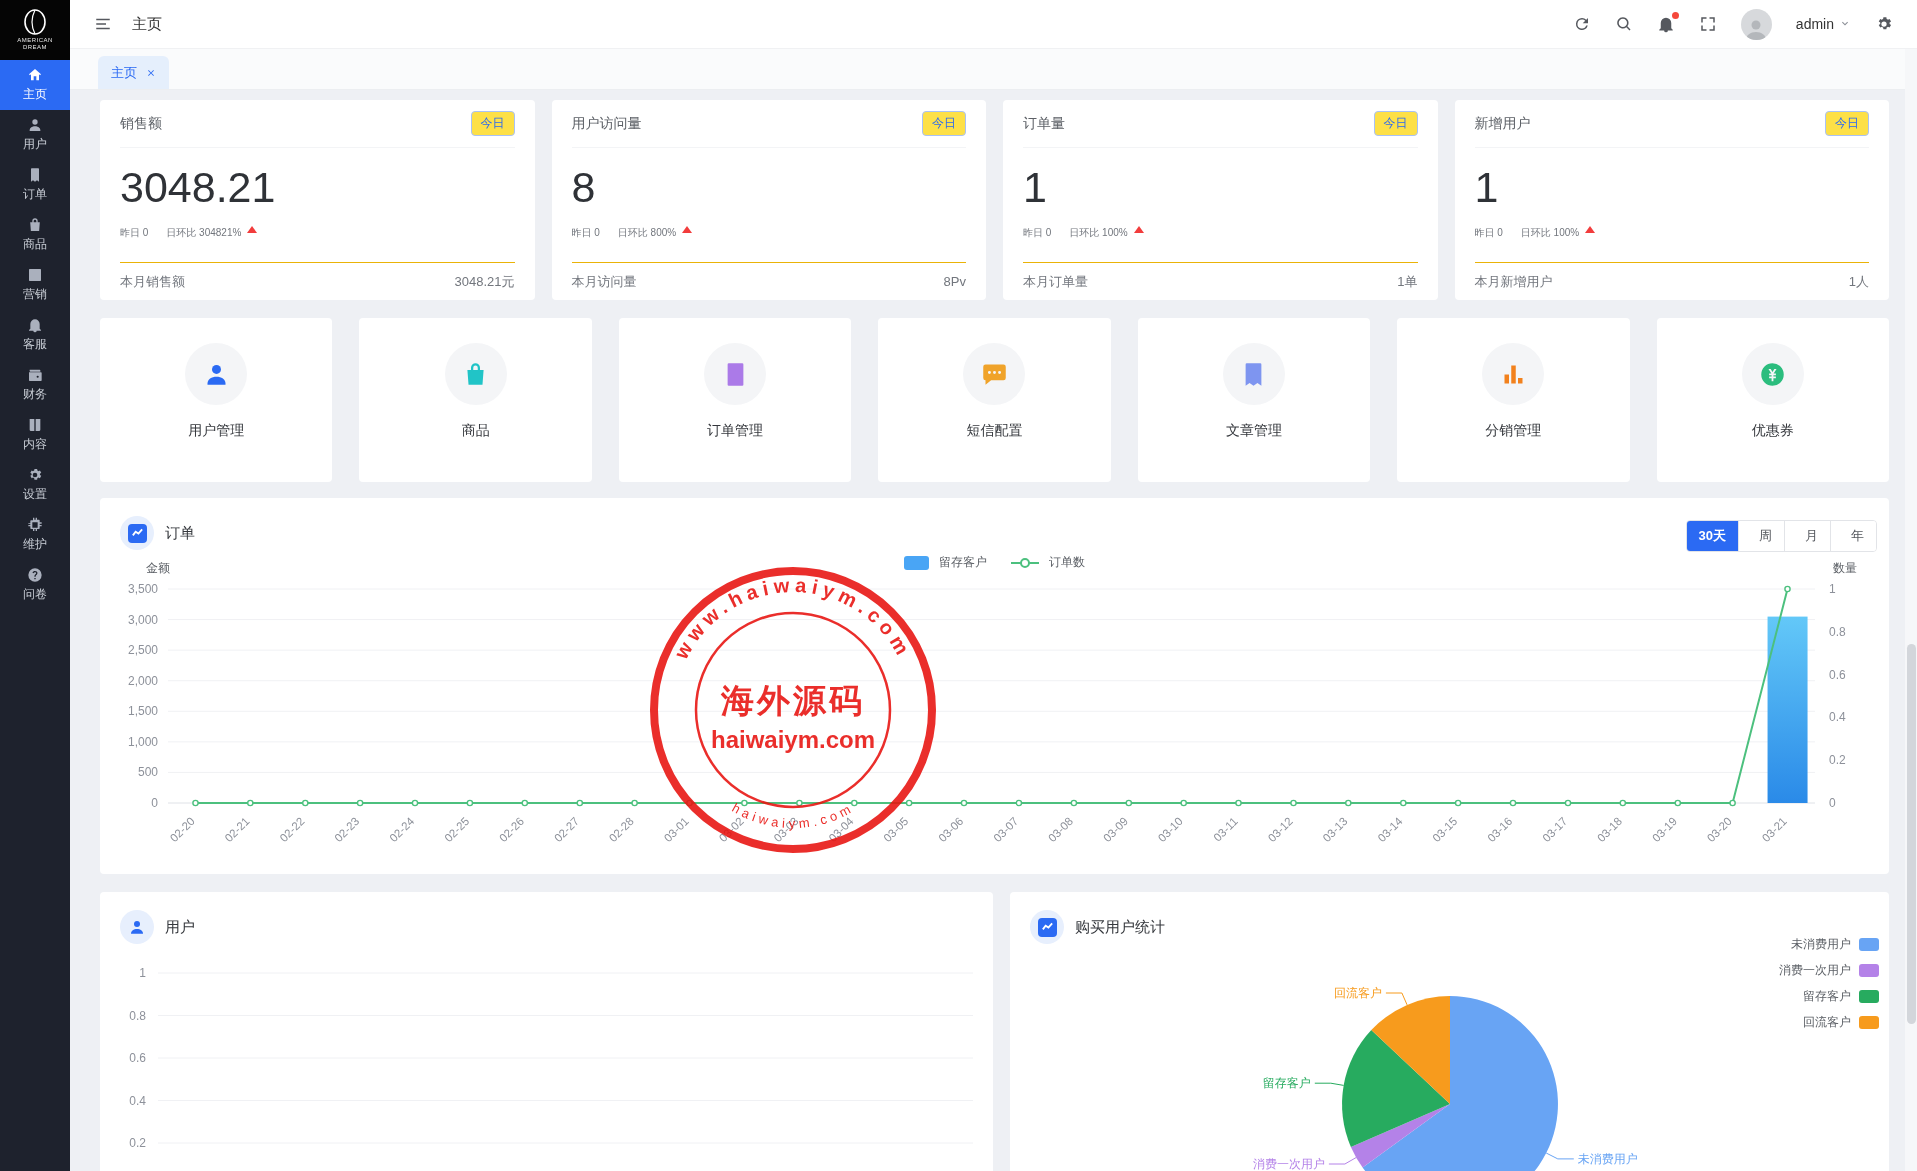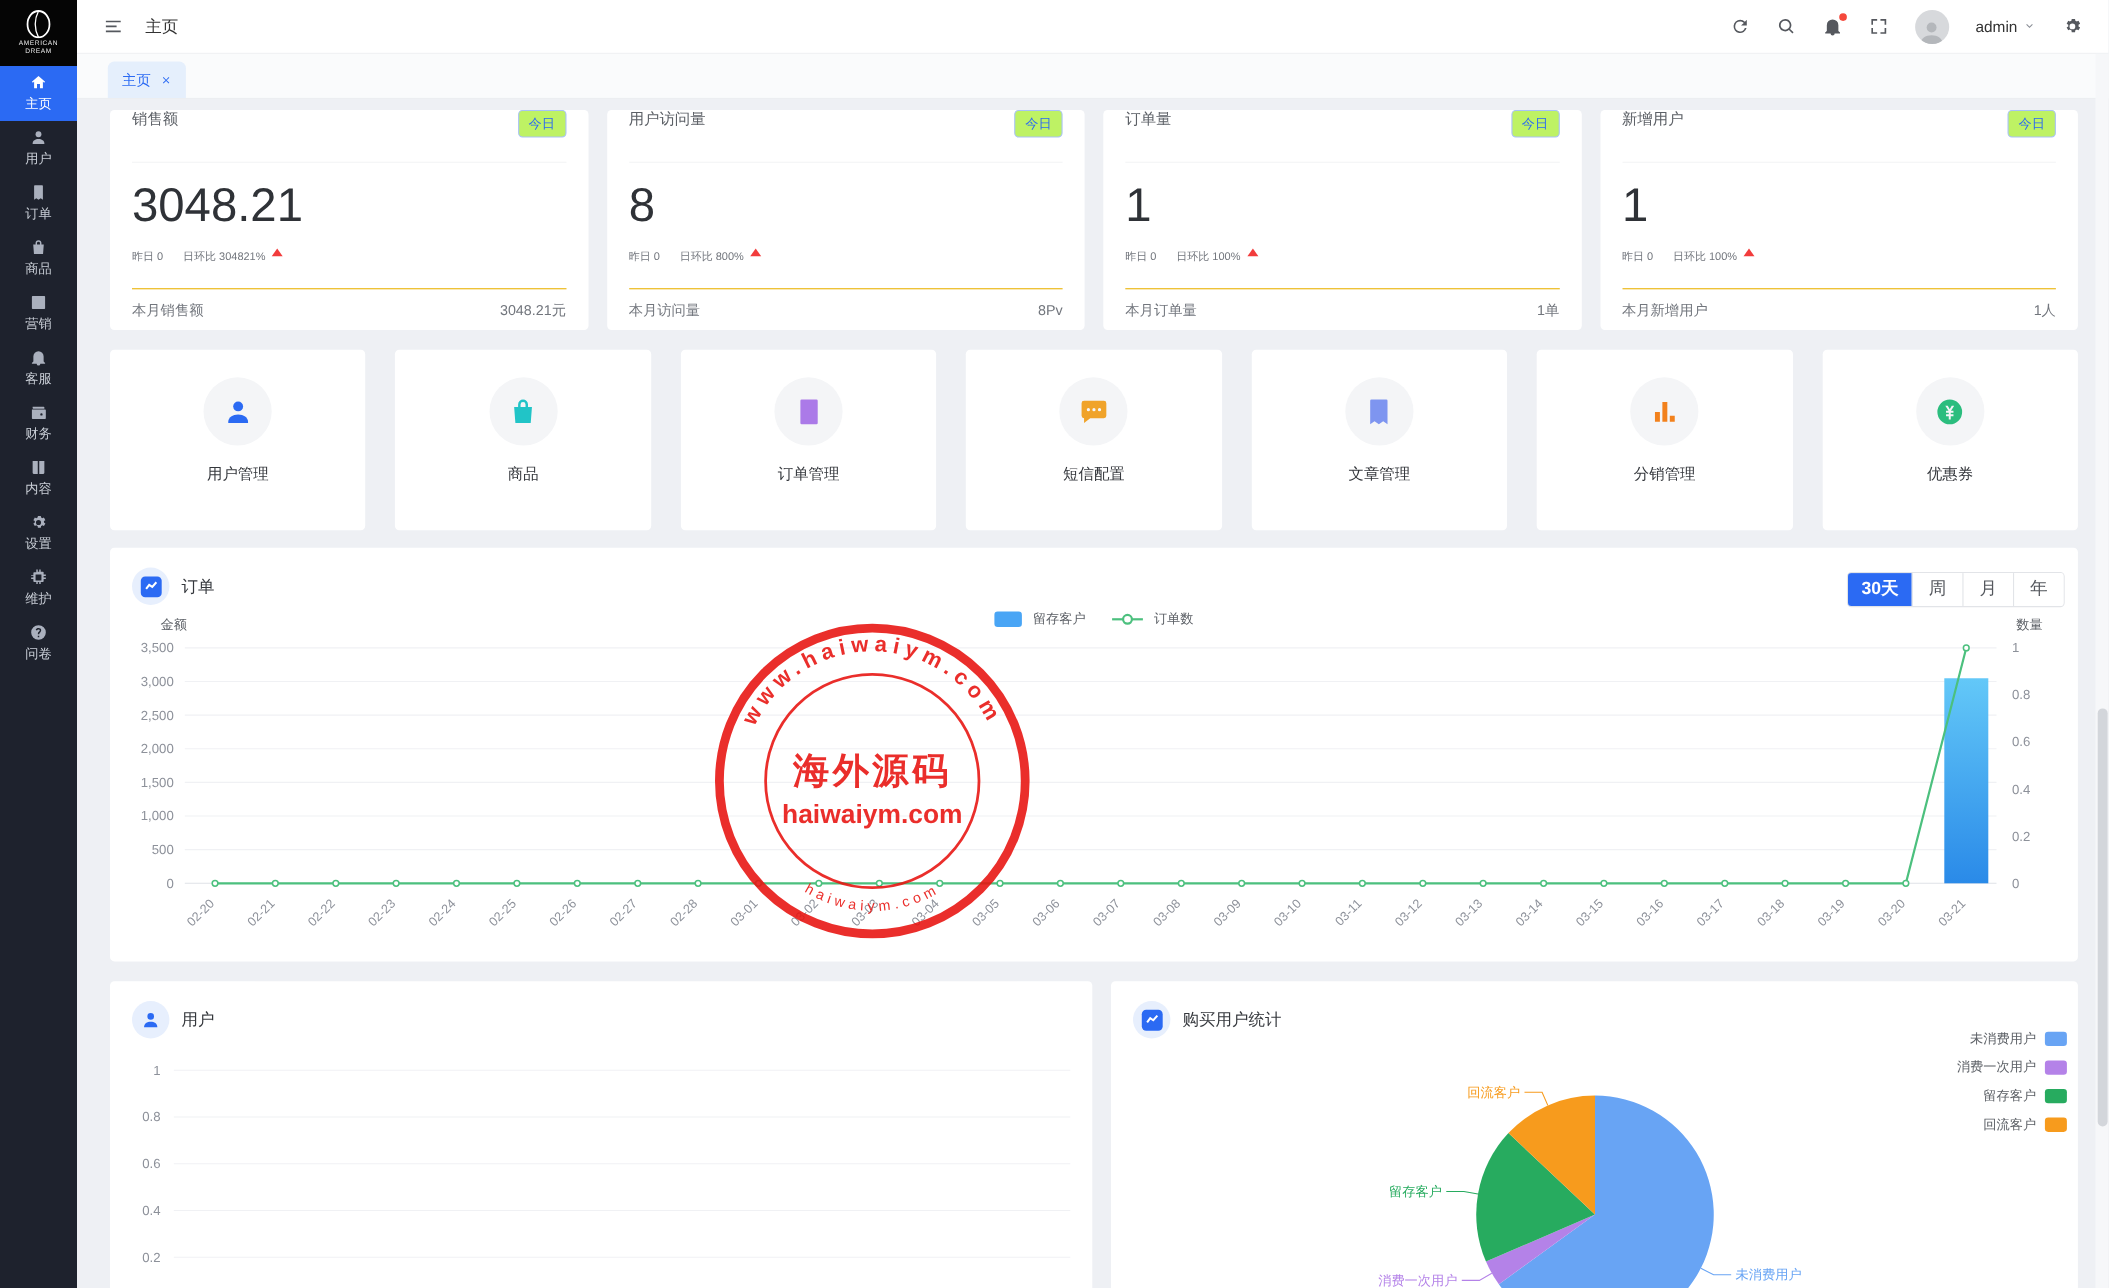--- a/index.html
+++ b/index.html
@@ -29,23 +29,23 @@
   .avatar svg{width:24px;height:24px;fill:#b4b7bb}
   .admin{display:flex;align-items:center;gap:5px;font-size:14px;color:#333;cursor:pointer}
   .admin svg{width:12px;height:12px;fill:#8a8e96}
   
   .tabbar{position:absolute;left:70px;top:49px;right:0;height:41px;background:#fafbfc;border-bottom:1px solid #eceef1;display:flex;align-items:flex-end;padding-left:28px;z-index:4}
   .tab{height:33px;display:flex;align-items:center;gap:9px;padding:0 13px;background:#e5effc;border-radius:6px 6px 0 0;font-size:13px;color:#2b6af3;cursor:pointer}
   .tab svg{width:10px;height:10px;fill:#2b6af3;cursor:pointer}
   
   .stats-row{position:absolute;left:100px;top:100px;width:1789px;display:flex;gap:17px;z-index:2}
   .stat-card{flex:1;height:200px;background:#fff;border-radius:4px;padding:0 20px;display:flex;flex-direction:column}
-  .sc-head{height:48px;display:flex;align-items:flex-start;justify-content:space-between;border-bottom:1px solid #f3f4f6}
+  .sc-head{height:48px;display:flex;align-items:center;justify-content:space-between;border-bottom:1px solid #f3f4f6}
   .sc-title{font-size:14px;color:#5c6066}
-  .badge{font-size:12px;color:#2b6af3;border:1px solid #a9c2f7;border-radius:4px;padding:3px 9px;background:#bef264;cursor:pointer}
+  .badge{font-size:12px;color:#2b6af3;border:1px solid #a9c2f7;border-radius:4px;padding:3px 9px;background:#fde047;cursor:pointer}
   .sc-value{font-size:43px;color:#2f3237;margin-top:15px}
   .sc-sub{margin-top:14px;font-size:10px;color:#72767d;display:flex;}
   .sc-sub .gap{width:18px}
   .tri-up{width:0;height:0;border-left:5px solid transparent;border-right:5px solid transparent;border-bottom:7px solid #f23c3c;margin-left:6px}
   .sc-foot{margin-top:auto;border-top:1px solid #eab308;height:38px;display:flex;align-items:center;justify-content:space-between;font-size:13px;color:#72767d}
   
   .quick-row{position:absolute;left:100px;top:318px;width:1789px;display:flex;gap:27px;z-index:2}
   .q-card{flex:1;height:164px;background:#fff;border-radius:4px;display:flex;flex-direction:column;align-items:center;padding-top:25px;cursor:pointer}
   .q-circle{width:62px;height:62px;border-radius:50%;background:#f4f5f7;display:flex;align-items:center;justify-content:center}
   .q-circle svg{width:27px;height:27px}
@@ -55,21 +55,21 @@
   .order-card{left:100px;top:498px;width:1789px;height:376px;z-index:2}
   .user-card{left:100px;top:892px;width:893px;height:300px;z-index:2}
   .pie-card{left:1010px;top:892px;width:879px;height:300px;z-index:2}
   .panel-head{position:absolute;left:20px;top:18px;display:flex;align-items:center;gap:11px}
   .panel-circ{width:34px;height:34px;border-radius:50%;background:#e7effd;display:flex;align-items:center;justify-content:center}
   .panel-sq{width:19px;height:19px;border-radius:4px;background:#2b6af3;display:flex;align-items:center;justify-content:center}
   .panel-sq svg{width:13px;height:13px;stroke:#fff;fill:none;stroke-width:2}
   .panel-circ > svg{width:18px;height:18px;fill:#2b6af3}
   .panel-title{font-size:15px;color:#34373c}
   .period-group{position:absolute;right:12px;top:22px;display:flex;border:1px solid #e2e4e8;border-radius:4px;overflow:hidden}
-  .period{min-width:46px;padding:0 12px;height:30px;line-height:30px;text-align:center;font-size:16px;color:#55585e;background:#fff;border-left:1px solid #e2e4e8;cursor:pointer}
+  .period{min-width:46px;padding:0 12px;height:30px;line-height:30px;text-align:right;font-size:13px;color:#55585e;background:#fff;border-left:1px solid #e2e4e8;cursor:pointer}
   .period:first-child{border-left:none}
   .period.active{background:#2b6af3;color:#fff;font-weight:bold}
   .chart-legend{position:absolute;left:0;right:0;top:56px;display:flex;justify-content:center;align-items:center;gap:10px;font-size:12px;color:#5c6066}
   .lg-bar{width:25px;height:14px;border-radius:3px;background:#49a5f5}
   .lg-line{width:28px;height:2px;background:#4cc07e;position:relative;margin-left:14px}
   .lg-line::after{content:'';position:absolute;left:50%;top:50%;transform:translate(-50%,-50%);width:6px;height:6px;border:2px solid #4cc07e;border-radius:50%;background:#fff}
   .axis-title{position:absolute;font-size:12px;color:#5c6066}
   .tick{fill:#8d919a;font-size:12px;font-family:"Liberation Sans",sans-serif}
   .xlab{font-size:11.5px}
   .order-svg{position:absolute;left:0;top:84px}

